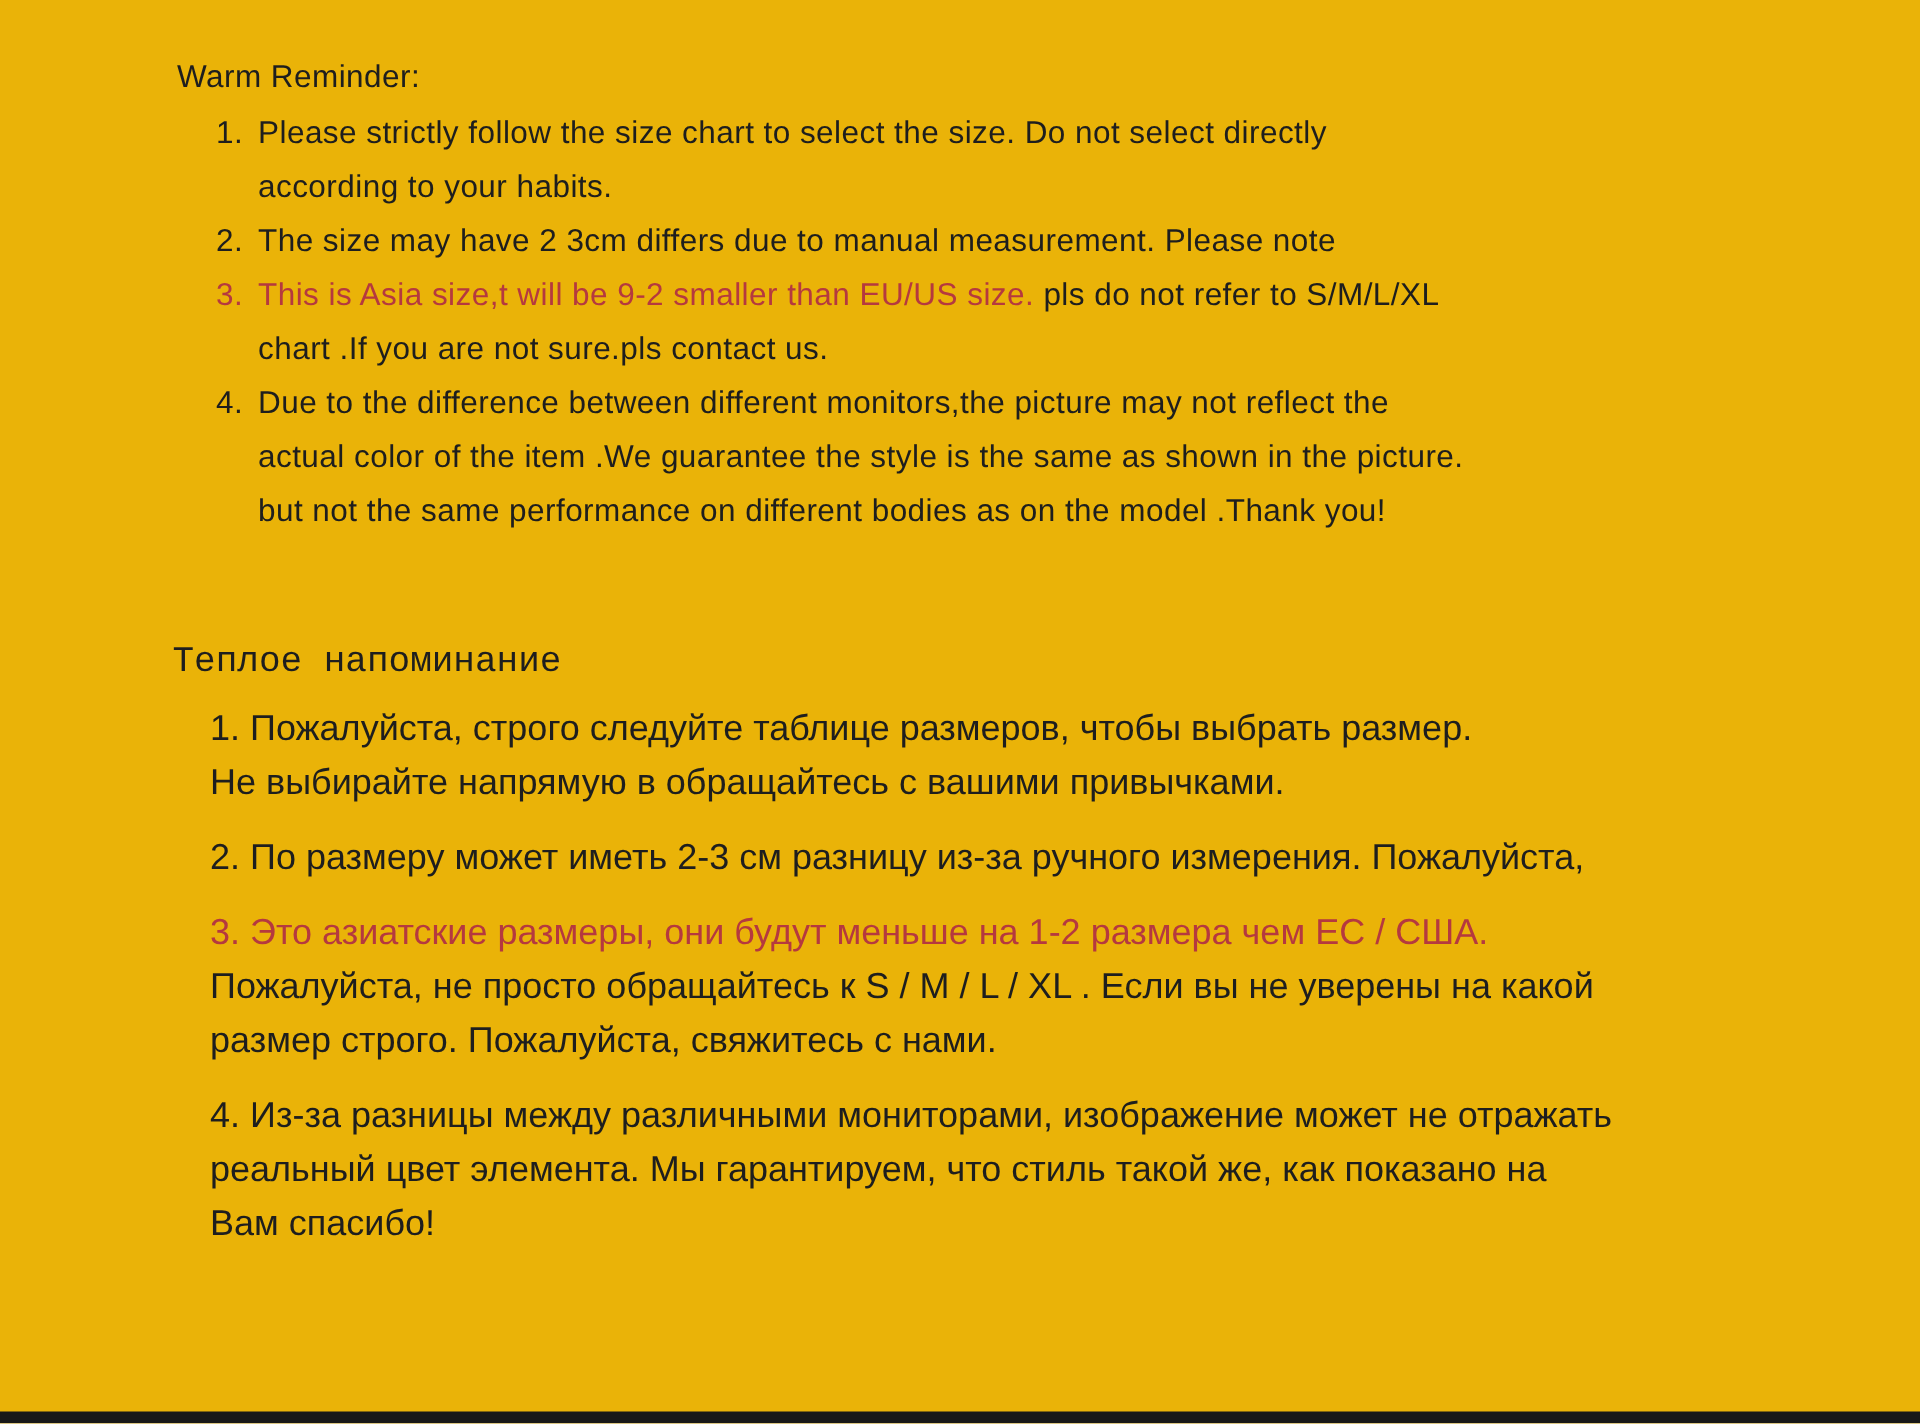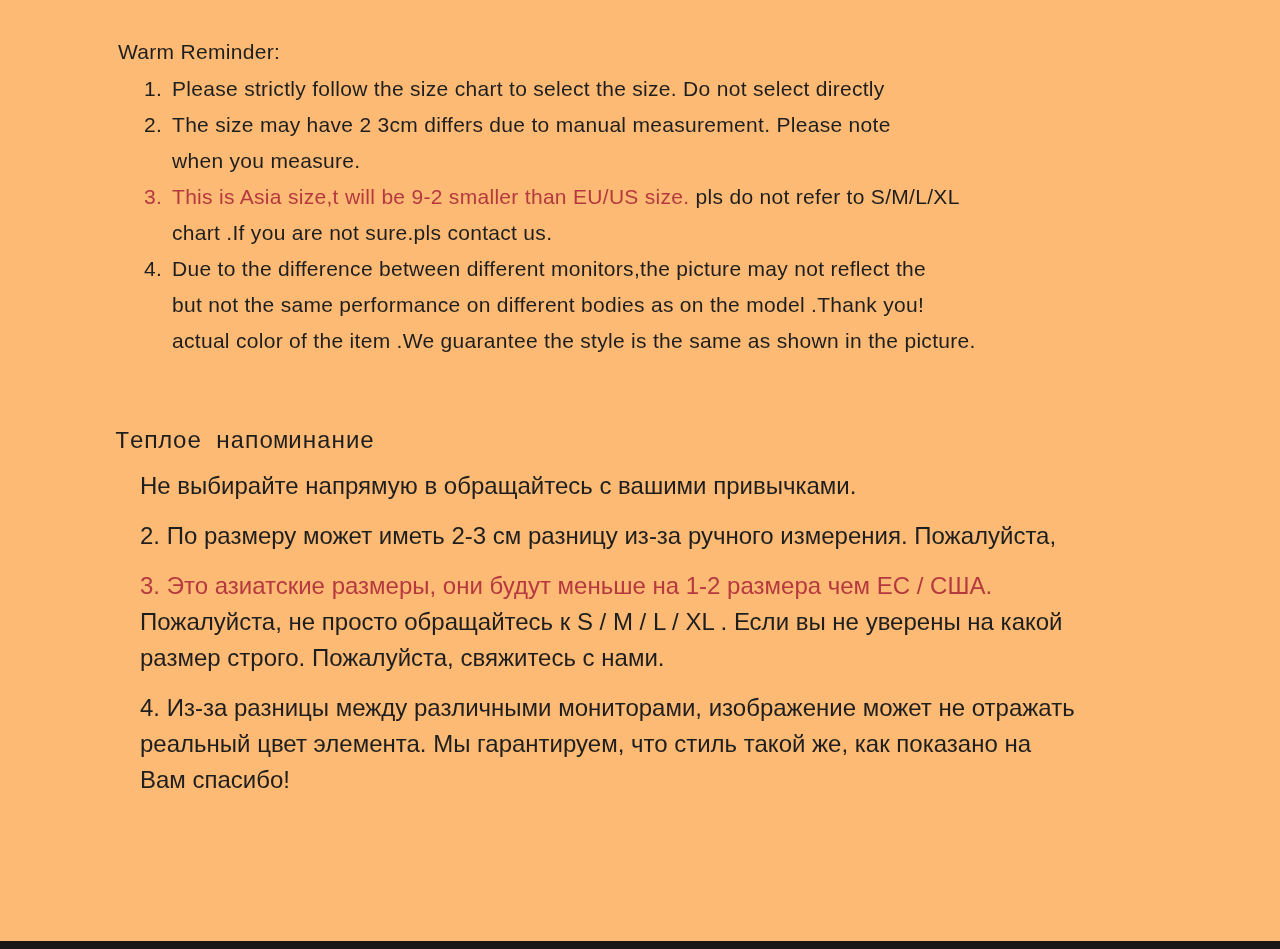--- a/index.html
+++ b/index.html
@@ -4,21 +4,21 @@
 <style>
   html, body {
     margin: 0;
     padding: 0;
     background: #ffffff;
   }
   .canvas {
     position: relative;
     width: 1280px;
     height: 949px;
-    background: #fdba74;
+    background: #eab308;
     overflow: hidden;
     font-family: "Liberation Sans", sans-serif;
     color: #1e1e1e;
   }
 
   
   .en-block {
     position: absolute;
     left: 118px;
     top: 34px;
@@ -82,53 +82,54 @@
 
 <div class="canvas">
 
   <section class="en-block">
     <h2 class="en-title">Warm Reminder:</h2>
 
     <div class="en-item">
       <span class="num">1.</span>
       <div class="body">
         <div class="line">Please strictly follow the size chart to select the size. Do not select directly</div>
+        <div class="line">according to your habits.</div>
       </div>
     </div>
 
     <div class="en-item">
       <span class="num">2.</span>
       <div class="body">
         <div class="line">The size may have 2 3cm differs due to manual measurement. Please note</div>
-        <div class="line">when you measure.</div>
       </div>
     </div>
 
     <div class="en-item">
       <span class="num red-text">3.</span>
       <div class="body">
         <div class="line"><span class="red-text">This is Asia size,t will be 9-2 smaller than EU/US size.</span><span> pls do not refer to S/M/L/XL</span></div>
         <div class="line">chart .If you are not sure.pls contact us.</div>
       </div>
     </div>
 
     <div class="en-item">
       <span class="num">4.</span>
       <div class="body">
         <div class="line">Due to the difference between different monitors,the picture may not reflect the</div>
+        <div class="line">actual color of the item .We guarantee the style is the same as shown in the picture.</div>
         <div class="line">but not the same performance on different bodies as on the model .Thank you!</div>
-        <div class="line">actual color of the item .We guarantee the style is the same as shown in the picture.</div>
       </div>
     </div>
   </section>
 
   <section class="ru-block">
     <h2 class="ru-title">Теплое напоминание</h2>
 
     <div class="ru-item">
+      <div class="line">1. Пожалуйста, строго следуйте таблице размеров, чтобы выбрать размер.</div>
       <div class="line">Не выбирайте напрямую в обращайтесь с вашими привычками.</div>
     </div>
 
     <div class="ru-item">
       <div class="line">2. По размеру может иметь 2-3 см разницу из-за ручного измерения. Пожалуйста,</div>
     </div>
 
     <div class="ru-item">
       <div class="line red-text">3. Это азиатские размеры, они будут меньше на 1-2 размера чем ЕС / США.</div>
       <div class="line">Пожалуйста, не просто обращайтесь к S / M / L / XL . Если вы не уверены на какой</div>

